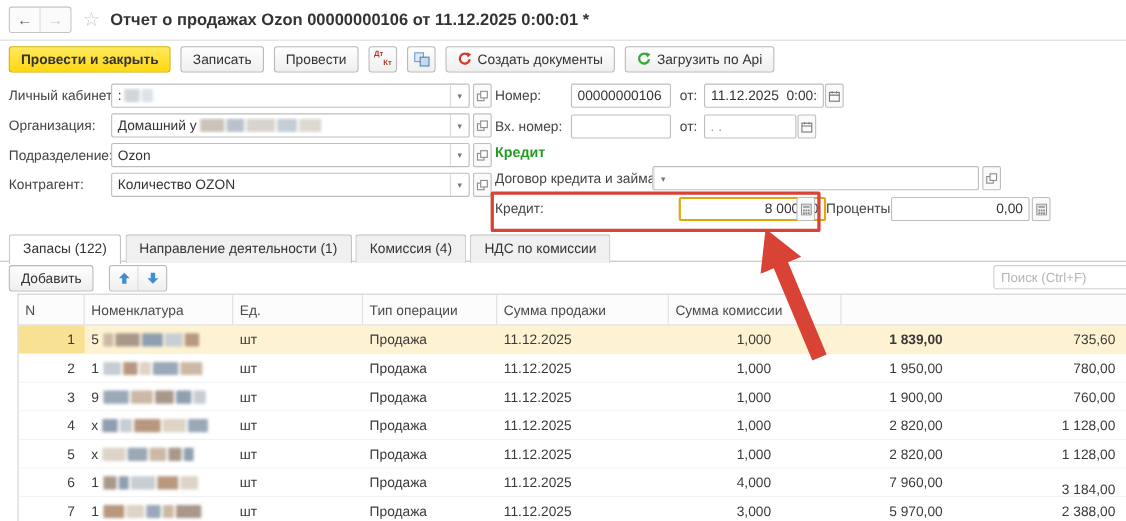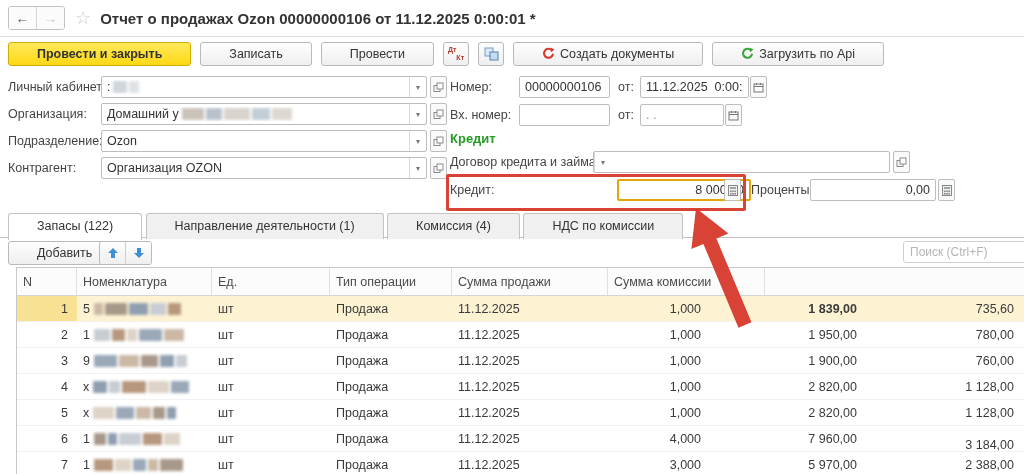--- a/index.html
+++ b/index.html
@@ -13,21 +13,21 @@
   .navbtn{width:27px;height:22px;background:#fbfbfb;display:flex;align-items:center;justify-content:center;
           font-size:14px;border:none;}
   .navbtn.back{border-right:1px solid #d5d5d5;color:#555;}
   .navbtn.fwd{color:#c9c9c9;}
   .star{margin-left:10px;font-size:18px;color:#ccc;line-height:1;}
   .doc-title{margin-left:9px;font-size:15px;font-weight:600;color:#333;white-space:nowrap;}
 
   
   .toolbar{position:absolute;left:0;top:37px;width:1024px;height:33px;display:flex;align-items:center;gap:9px;
            padding-left:8px;box-sizing:border-box;}
-  .btn{height:24px;display:inline-flex;align-items:center;gap:5px;padding:0 28px;background:linear-gradient(#fefefe,#efefef);
+  .btn{height:24px;display:inline-flex;align-items:center;gap:5px;padding:0 10px;background:linear-gradient(#fefefe,#efefef);
        border:1px solid #b9b9b9;border-radius:3px;font-size:12.5px;color:#333;box-sizing:border-box;cursor:default;white-space:nowrap;}
   .btn.primary{background:linear-gradient(#ffe95c,#ffd813);border-color:#cfae00;font-weight:bold;}
   .btn.icon-only{width:26px;padding:0;justify-content:center;}
   .dtkt{position:relative;width:16px;height:15px;font-size:7px;font-weight:bold;color:#b33a2b;line-height:1;}
   .dtkt b{position:absolute;left:0;top:0;}
   .dtkt i{position:absolute;right:0;bottom:0;font-style:normal;font-weight:bold;}
 
   
   .frow{position:absolute;height:22px;}
   .flabel{position:absolute;top:0;height:22px;line-height:22px;font-size:12.5px;color:#444;white-space:nowrap;}
@@ -48,21 +48,21 @@
   
   .mosaic{display:inline-flex;align-items:center;gap:2px;filter:blur(1.6px);margin-left:3px;}
   .mosaic i{display:inline-block;height:12px;border-radius:1px;}
 
   
   .redbox{position:absolute;border:3px solid #d84335;border-radius:2px;z-index:30;pointer-events:none;}
   .arrow-svg{position:absolute;z-index:31;pointer-events:none;}
 
   
   .tabbar{position:absolute;left:0;top:212px;width:1024px;height:26px;border-bottom:1px solid #c3c3c3;box-sizing:border-box;}
-  .tab{position:relative;display:inline-block;height:25px;line-height:25px;padding:0 28px;font-size:12.5px;color:#333;
+  .tab{position:relative;display:inline-block;height:25px;line-height:25px;padding:0 12px;font-size:12.5px;color:#333;
        background:#f0f0f0;border:1px solid #c3c3c3;border-bottom:none;border-radius:3px 3px 0 0;margin-left:-1px;top:1px;}
   .tab:first-child{margin-left:8px;}
   .tab.active{background:#fff;height:26px;z-index:2;}
 
   
   .cmdbar{position:absolute;left:0;top:239px;width:1024px;height:27px;}
   .cmdbar .btn{position:absolute;top:2px;}
   .updown{position:absolute;left:99px;top:2px;display:flex;border:1px solid #b9b9b9;border-radius:3px;overflow:hidden;}
   .updown .ud{width:25px;height:22px;background:linear-gradient(#fefefe,#efefef);display:flex;align-items:center;justify-content:center;}
   .updown .ud:first-child{border-right:1px solid #cfcfcf;}
@@ -196,21 +196,21 @@
           <rect x="1" y="3.5" width="6" height="6" fill="none" stroke="#8a8a8a"></rect>
           <rect x="4" y="1" width="6" height="6" fill="#fff" stroke="#8a8a8a"></rect>
         </svg>
     </span>
   </div>
 
   <div class="frow" style="left:0;top:157px;width:450px;">
     <span class="flabel" style="left:8px;">Контрагент:</span>
     <div class="combo" style="left:101px;width:326px;">
       <span class="val">
-          <span>Организация OZON</span>
+          <span>Количество OZON</span>
         </span>
       <span class="dd">▾</span>
     </div>
     <span class="sqbtn" style="left:430px;">
       <svg width="11" height="11">
           <rect x="1" y="3.5" width="6" height="6" fill="none" stroke="#8a8a8a"></rect>
           <rect x="4" y="1" width="6" height="6" fill="#fff" stroke="#8a8a8a"></rect>
         </svg>
     </span>
   </div>

